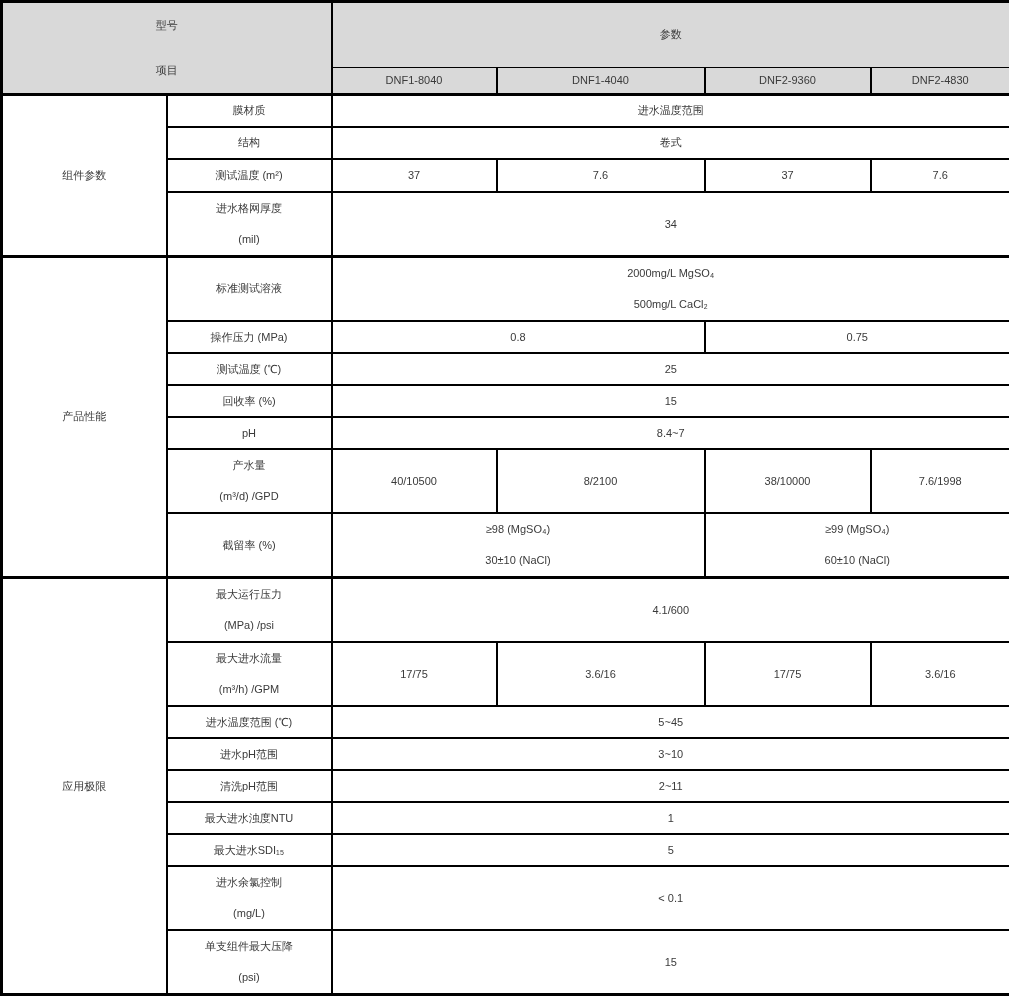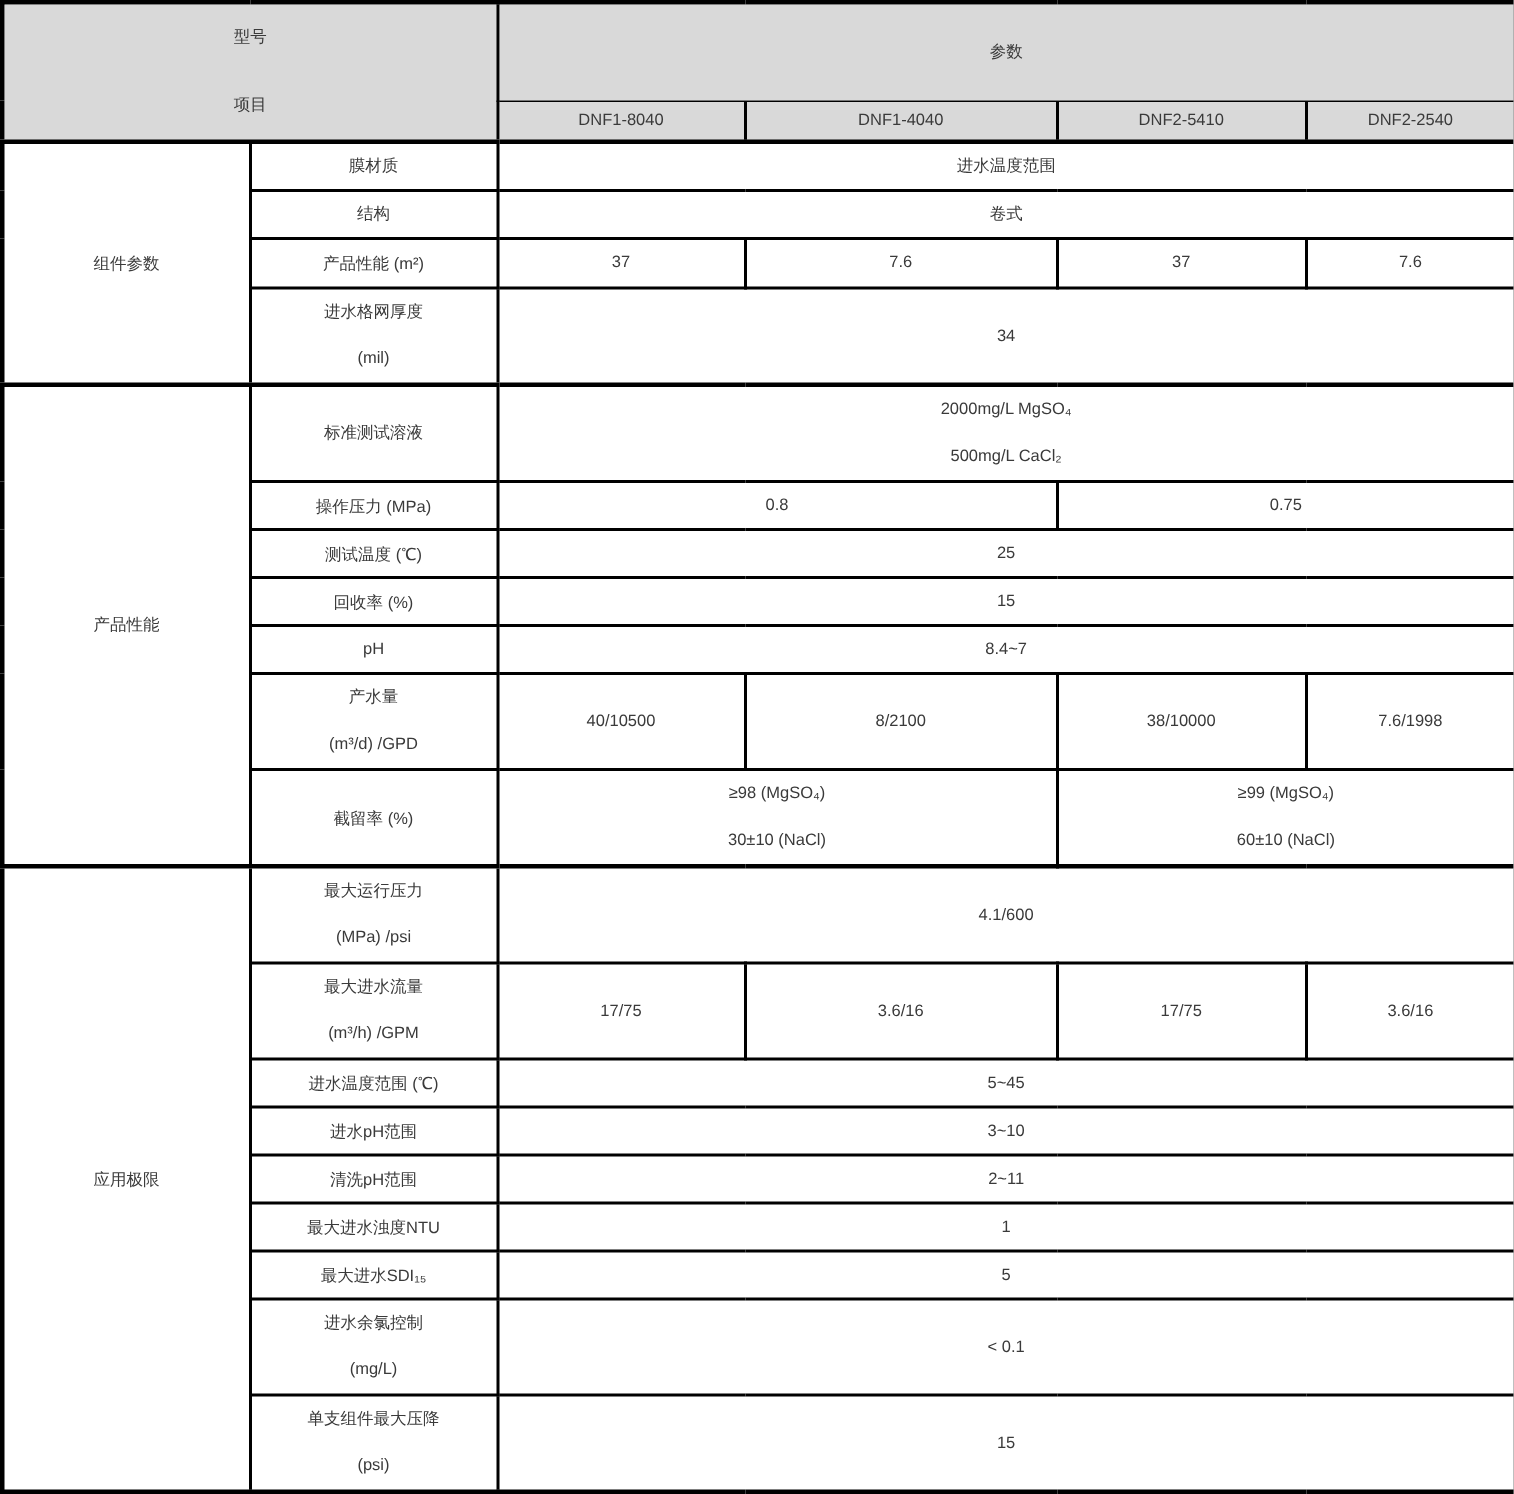--- a/index.html
+++ b/index.html
@@ -63,37 +63,37 @@
     <tr class="rh-param">
       <th class="corner" colspan="2" rowspan="2">
         <div class="ln2">型号</div>
         <div class="ln2">项目</div>
       </th>
       <th colspan="4">参数</th>
     </tr>
     <tr class="rh-models">
       <th>DNF1-8040</th>
       <th>DNF1-4040</th>
-      <th>DNF2-5410</th>
-      <th>DNF2-2540</th>
+      <th>DNF2-9360</th>
+      <th>DNF2-4830</th>
     </tr>
   </thead>
   <tbody>
 
     <tr class="gs rh-s">
       <td rowspan="4">组件参数</td>
       <td>膜材质</td>
       <td colspan="4">进水温度范围</td>
     </tr>
     <tr class="rh-s">
       <td>结构</td>
       <td colspan="4">卷式</td>
     </tr>
     <tr class="rh-s2">
-      <td>产品性能 (m²)</td>
+      <td>测试温度 (m²)</td>
       <td>37</td>
       <td>7.6</td>
       <td>37</td>
       <td>7.6</td>
     </tr>
     <tr class="rh-d">
       <td>
         <div class="ln">进水格网厚度</div>
         <div class="ln">(mil)</div>
       </td>

